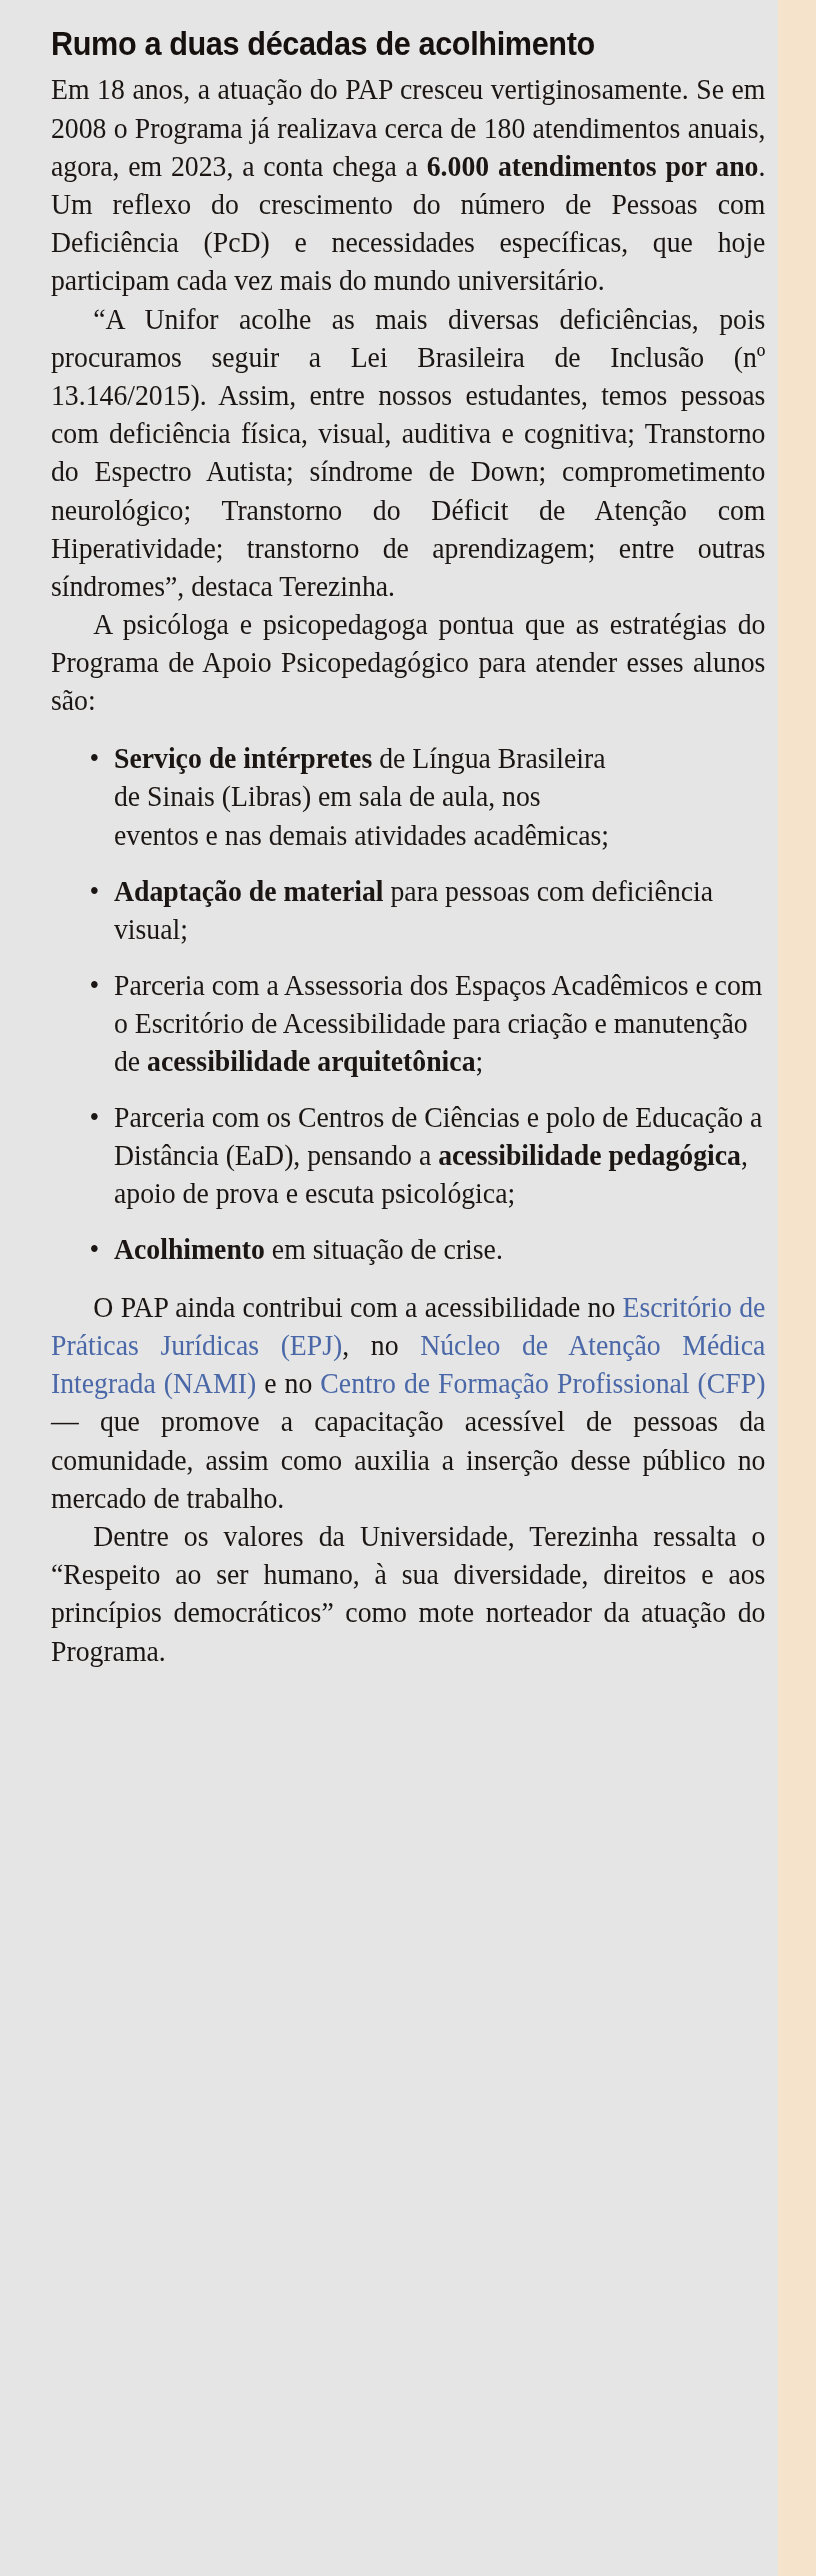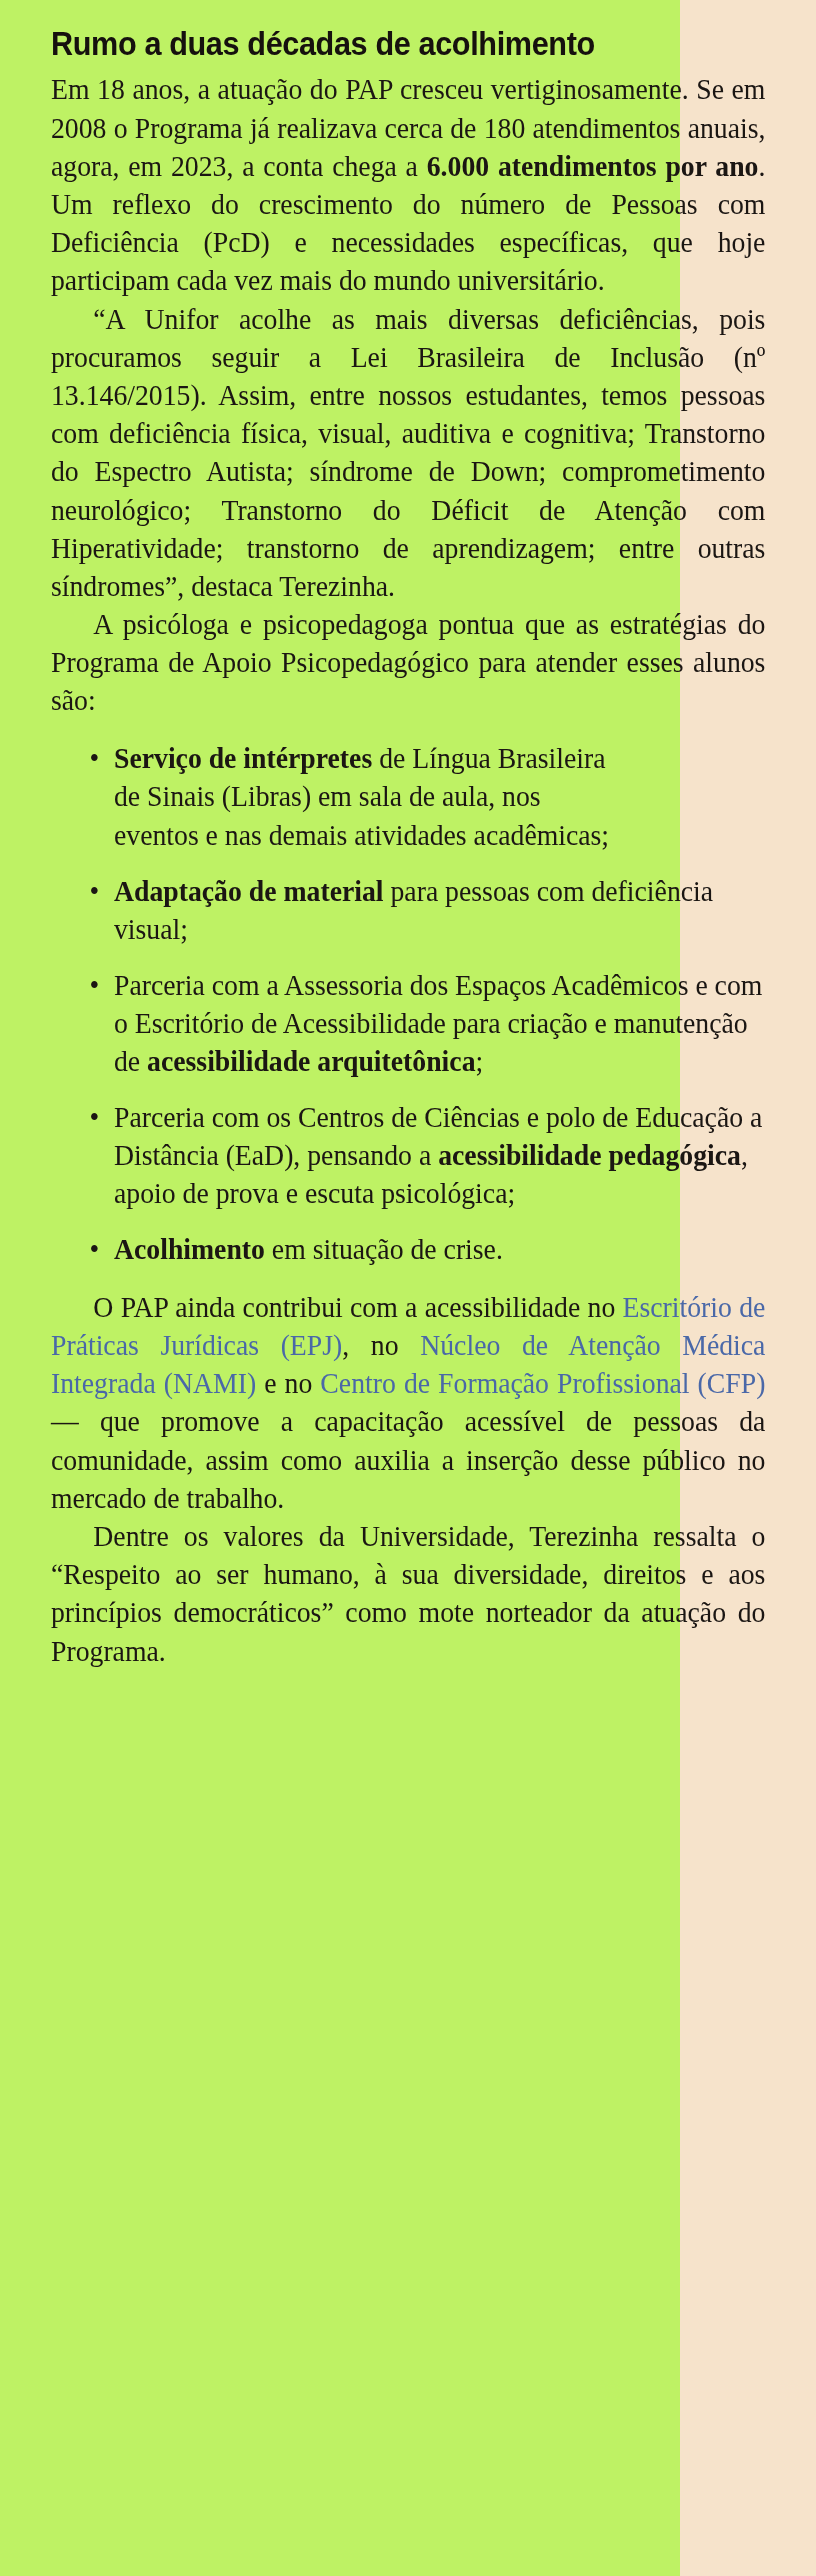--- a/index.html
+++ b/index.html
@@ -11,23 +11,23 @@
     width: 817px;
     height: 2576px;
     background: #f6e3cb;
     font-family: "Liberation Serif", "DejaVu Serif", serif;
     color: #1b1613;
     overflow: hidden;
   }
 
   .page {
     position: relative;
-    width: 680px;
+    width: 778px;
     height: 2576px;
-    background: #bef264;
+    background: #e5e5e5;
     box-sizing: border-box;
     padding: 23.6px 51px 0 51px;
   }
 
   .article-heading {
     font-family: "Liberation Sans", "DejaVu Sans", sans-serif;
     font-weight: bold;
     font-size: 34px;
     line-height: 1.12;
     letter-spacing: -0.4px;

